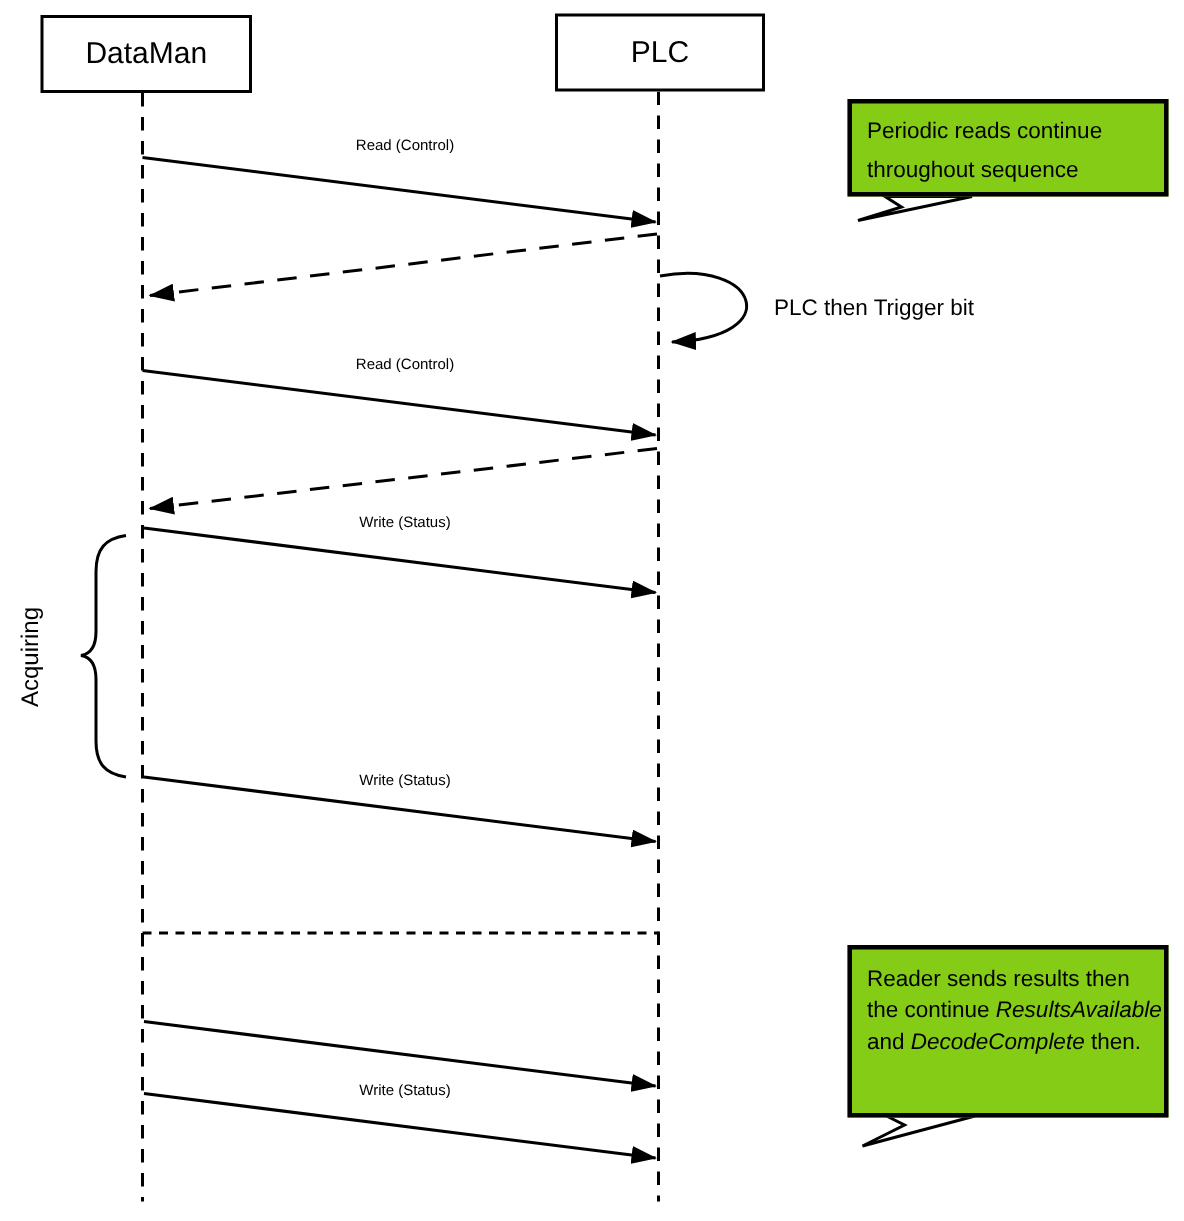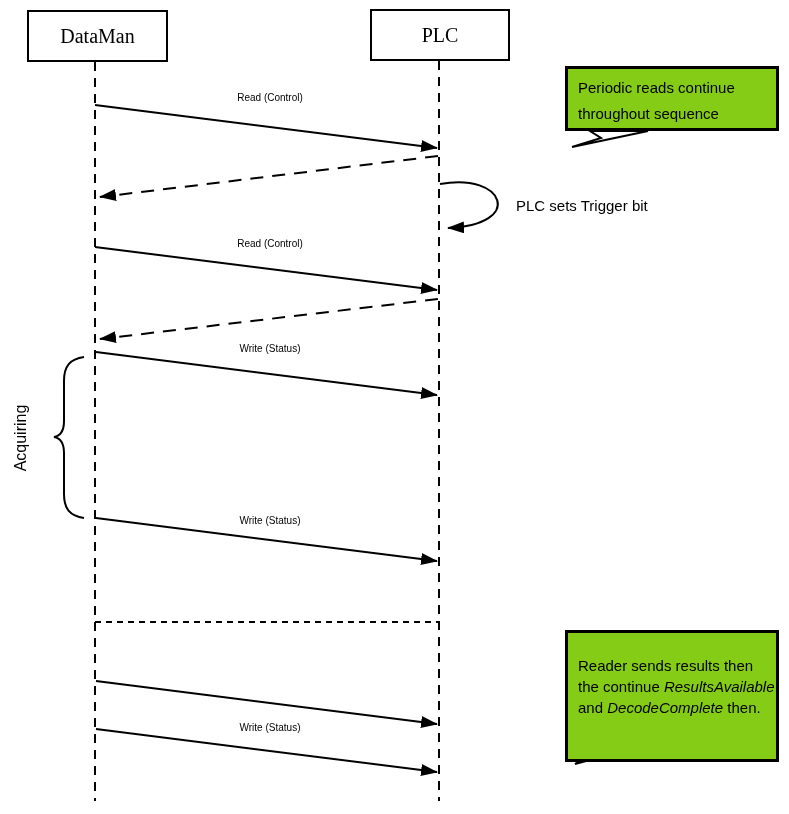--- a/index.html
+++ b/index.html
@@ -3,39 +3,39 @@
 <meta charset="utf-8">
 <style>
   html,body{margin:0;padding:0;background:#fff;}
   .stage{
     position:relative;width:789px;height:814px;background:#ffffff;
     font-family:"Liberation Sans",sans-serif;color:#000;overflow:hidden;
   }
   .stage svg{position:absolute;left:0;top:0;}
   .actor{
     position:absolute;border:2.5px solid #000;background:#fff;box-sizing:border-box;
-    display:flex;align-items:center;justify-content:center;font-size:20px;font-family:Liberation Serif, serif;
+    display:flex;align-items:center;justify-content:center;font-size:20px;
   }
   #actor-left{left:27px;top:10px;width:141px;height:52px;}
   #actor-right{left:370px;top:9px;width:140px;height:52px;}
   .msg-label{
     position:absolute;left:165px;width:210px;text-align:center;
     font-size:10px;white-space:nowrap;
   }
   .loop-label{position:absolute;left:516px;top:197px;font-size:15px;white-space:nowrap;}
   .brace-label{
     position:absolute;left:-34px;top:429px;width:110px;text-align:center;
     font-size:16px;transform:rotate(-90deg);
   }
   .callout{
     position:absolute;left:565px;width:214px;border:3px solid #000;background:#84cc16;
     box-sizing:border-box;font-size:15px;padding:6px 4px 0 10px;
   }
   #callout-top{top:66px;height:65px;line-height:26px;}
-  #callout-bottom{top:630px;height:132px;line-height:21px;padding-top:22px;}
+  #callout-bottom{top:630px;height:115px;line-height:21px;padding-top:9px;}
   .callout .cl-line{white-space:nowrap;}
   .it{font-style:italic;text-align:right;}
 </style>
 </head>
 <body>
 
 <div class="stage">
 
   <svg width="789" height="814" viewBox="0 0 789 814">
     <defs>
@@ -71,21 +71,21 @@
   <div class="actor" id="actor-right">
     <span>PLC</span>
   </div>
 
   <div class="msg-label" style="top:92px">Read (Control)</div>
   <div class="msg-label" style="top:238px">Read (Control)</div>
   <div class="msg-label" style="top:343px">Write (Status)</div>
   <div class="msg-label" style="top:515px">Write (Status)</div>
   <div class="msg-label" style="top:722px">Write (Status)</div>
 
-  <div class="loop-label">PLC sets Trigger bit</div>
+  <div class="loop-label">PLC then Trigger bit</div>
 
   <div class="brace-label">Acquiring</div>
 
   <div class="callout" id="callout-top">
     <div class="cl-line">Periodic reads continue</div>
     <div class="cl-line">throughout sequence</div>
   </div>
 
   <div class="callout" id="callout-bottom">
     <div class="cl-line">Reader sends results then</div>

